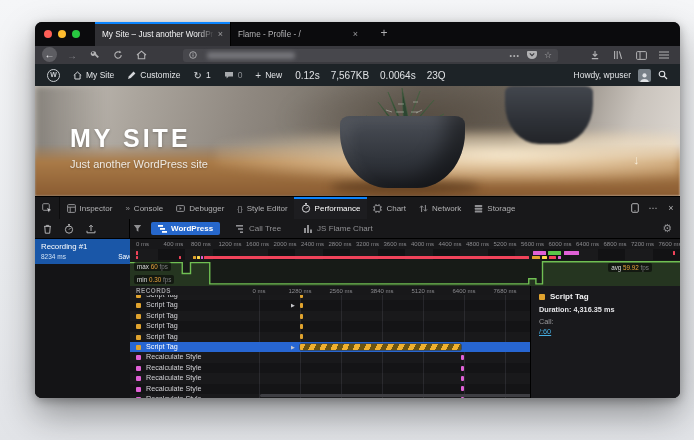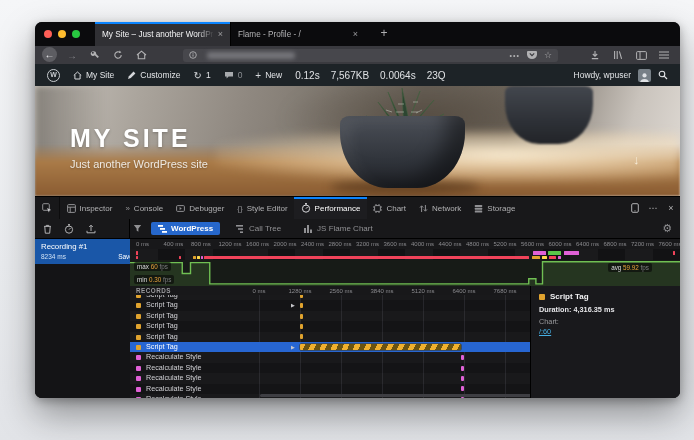--- a/index.html
+++ b/index.html
@@ -540,20 +540,20 @@
               </div>
           <div class="hscroll"></div>
         </div>
 
         <div class="detail">
           <div class="d-title">
             <span class="d-sq"></span>
             <span class="d-name">Script Tag</span>
           </div>
           <div class="d-dur"><span>Duration:</span> <span>4,316.35 ms</span></div>
-          <div class="d-stack">Chart:</div>
+          <div class="d-stack">Call:</div>
           <div class="d-link">/:60</div>
         </div>
       </div>
     </div>
   </div>
  </div>
 </div>
 
 </body></html>

